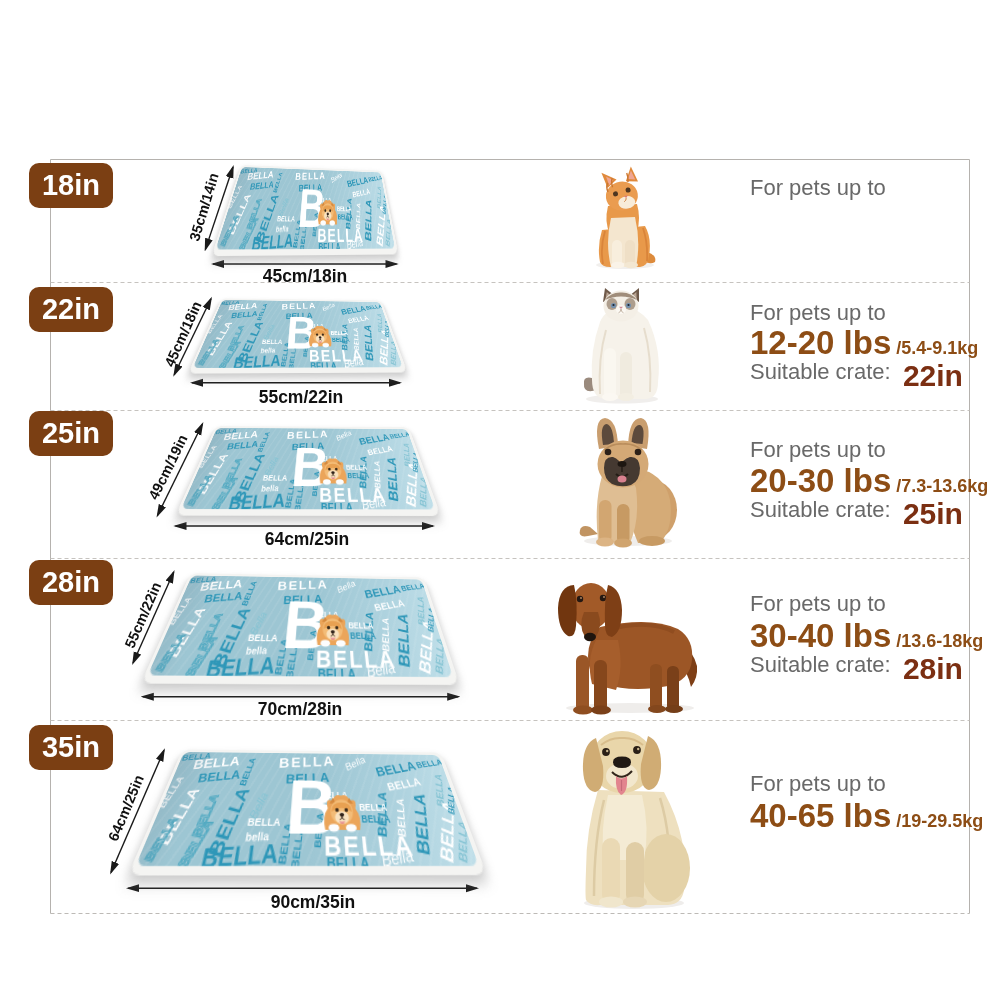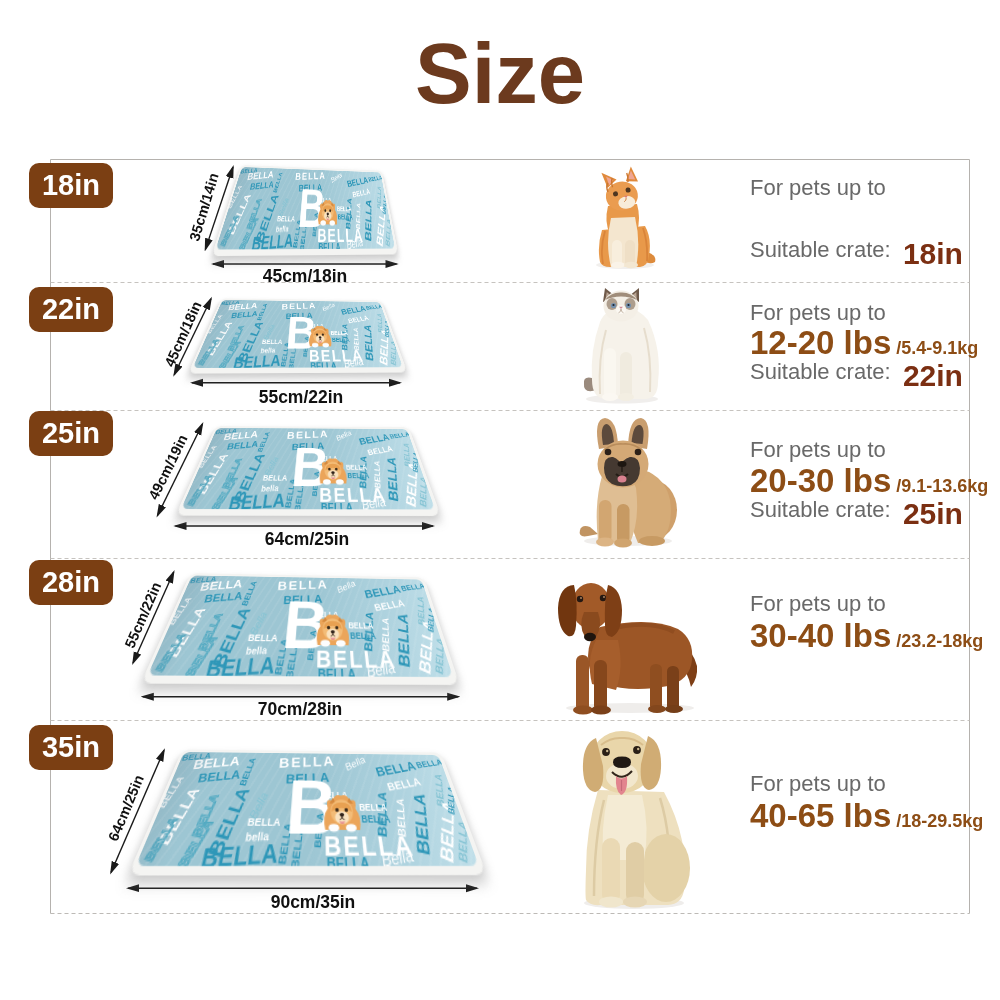--- a/index.html
+++ b/index.html
@@ -22,21 +22,20 @@
 .wd{position:absolute;font-weight:bold;line-height:1;white-space:nowrap}
 .wd.w{color:#fff} .wd.b{color:#2e97b8} .wd.lb{color:#84c3d3}
 .wd.ob{color:transparent;-webkit-text-stroke:1px #53aac2}
 .wd.it{font-style:italic;font-weight:normal}
 .wd.ls{letter-spacing:2px}
 .pom{position:absolute;transform:translate(-50%,-50%)}
 </style></head>
 <body>
 <div id="stage">
 
-<div id="title">Size</div>
 <svg class="ov" width="1000" height="1000" viewBox="0 0 1000 1000">
 <defs>
 <marker id="ah" viewBox="0 0 12 8" refX="10" refY="4" markerWidth="9.5" markerHeight="6.3" orient="auto-start-reverse">
           <path d="M0 0.4 L12 4 L0 7.6 Z" fill="#1a1a1a"></path>
         </marker>
 </defs>
 
 <path d="M50.5 159.5 H969.5 V913.5 M50.5 159.5 V913.5" fill="none" stroke="#b5b2ae" stroke-width="1"></path>
 
 <line x1="50.5" y1="913.5" x2="969.5" y2="913.5" stroke="#bdbab6" stroke-width="1" stroke-dasharray="4 3"></line>
@@ -541,27 +540,27 @@
 
 <div class="lab" style="top:287px">22in</div>
 
 <div class="lab" style="top:411px">25in</div>
 
 <div class="lab" style="top:560px">28in</div>
 
 <div class="lab" style="top:725px">35in</div>
 
 <div class="t1" style="top:177px">For pets up to</div>
-<div class="t3" style="top:239px">Suitable crate:&nbsp; <span class="crate">18in</span></div>
 
 <div class="t1" style="top:302px">For pets up to</div>
 <div class="t2" style="top:326px">12-20 lbs<span class="kg"> /5.4-9.1kg</span></div>
 <div class="t3" style="top:361px">Suitable crate:&nbsp; <span class="crate">22in</span></div>
 
 <div class="t1" style="top:439px">For pets up to</div>
-<div class="t2" style="top:464px">20-30 lbs<span class="kg"> /9.1-13.6kg</span></div>
+<div class="t2" style="top:464px">20-30 lbs<span class="kg"> /7.3-13.6kg</span></div>
 <div class="t3" style="top:499px">Suitable crate:&nbsp; <span class="crate">25in</span></div>
 
 <div class="t1" style="top:593px">For pets up to</div>
-<div class="t2" style="top:619px">30-40 lbs<span class="kg"> /23.2-18kg</span></div>
+<div class="t2" style="top:619px">30-40 lbs<span class="kg"> /13.6-18kg</span></div>
+<div class="t3" style="top:654px">Suitable crate:&nbsp; <span class="crate">28in</span></div>
 
 <div class="t1" style="top:773px">For pets up to</div>
-<div class="t2" style="top:799px">40-65 lbs<span class="kg"> /18-29.5kg</span></div>
+<div class="t2" style="top:799px">40-65 lbs<span class="kg"> /19-29.5kg</span></div>
 </div>
 </body></html>

